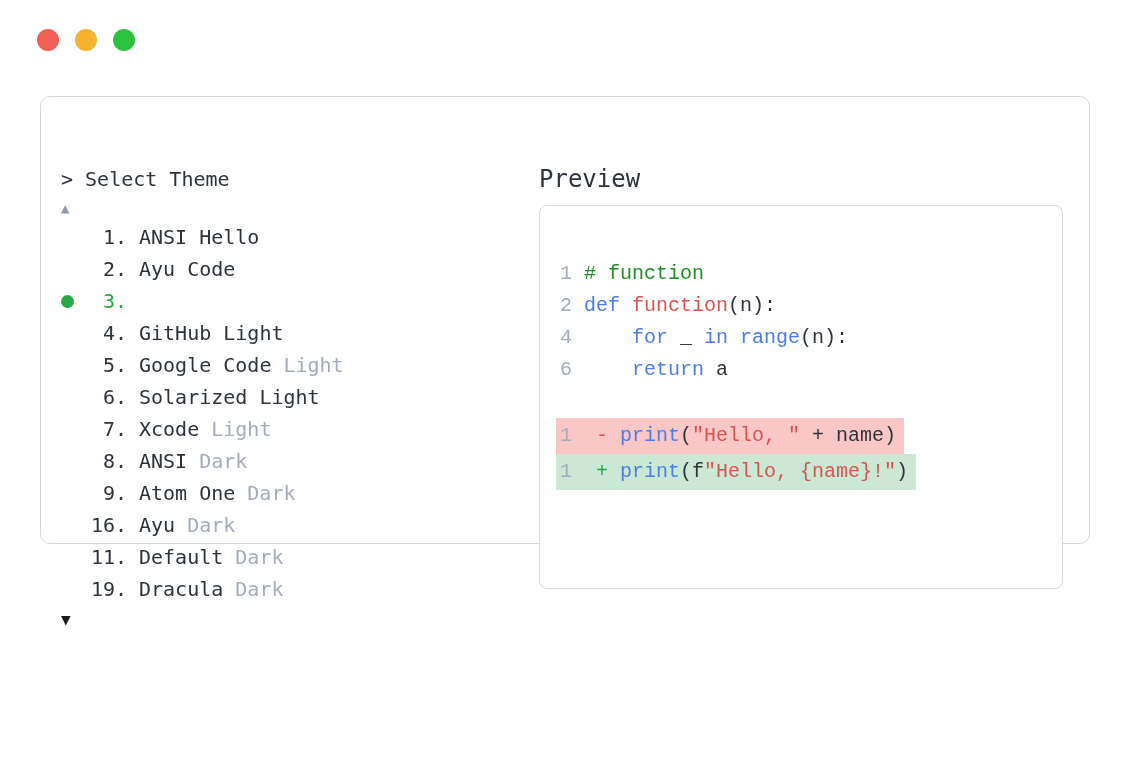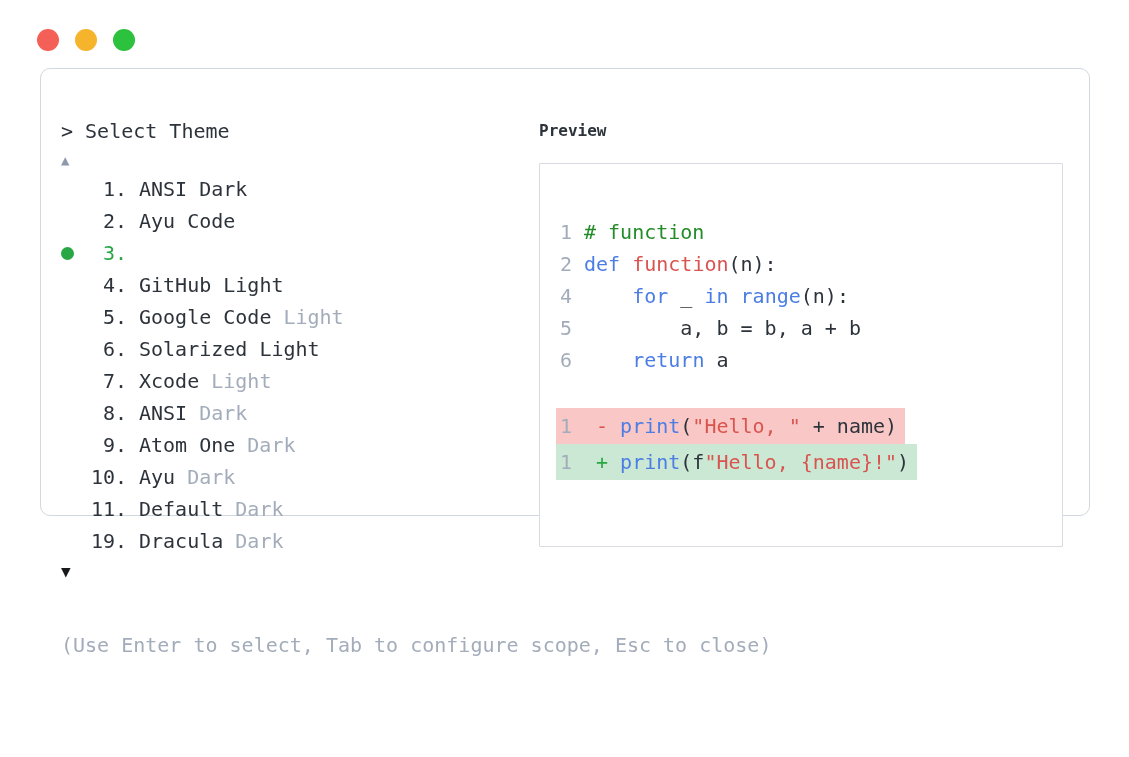--- a/index.html
+++ b/index.html
@@ -7,23 +7,23 @@
               font-family:"DejaVu Sans Mono", monospace; }
 
   
   .traffic { position:absolute; left:37px; top:29px; display:flex; gap:16px; }
   .tl { width:22px; height:22px; border-radius:50%; }
   .tl-close   { background:var(--tl_red,#f45f58); }
   .tl-min     { background:var(--tl_yellow,#f6b42c); }
   .tl-zoom    { background:var(--tl_green,#2cc23e); }
 
   
-  .panel { position:absolute; left:40px; top:68px; width:1050px; height:448px;
+  .panel { position:absolute; left:40px; top:96px; width:1050px; height:448px;
            background:#fff; border:1.5px solid var(--panel_border,#d3d8e0);
-           border-radius:10px; padding:46px 28px 0 20px; }
+           border-radius:10px; padding:66px 28px 0 20px; }
   .panel-body { display:flex; }
   .left-col  { flex:0 0 478px; }
   .right-col { flex:1; }
 
   .prompt { font-size:20px; line-height:32px; color:var(--text,#2d333b); }
   .arrow-up   { font-size:14px; line-height:26px; color:var(--arrow_up,#8e99ab); }
   .arrow-down { font-size:16px; line-height:30px; color:var(--arrow_down,#17191d); }
 
   .theme-list { list-style:none; }
   .theme-row { display:flex; align-items:center; height:32px; font-size:20px;
@@ -33,24 +33,24 @@
   .theme-row.selected .dot { background:var(--accent,#28a745); }
   .num { display:inline-block; width:36px; text-align:right; }
   .name { margin-left:12px; white-space:pre; }
   .variant { margin-left:12px; color:var(--muted,#a3acba); }
   .variant:empty { display:none; }
   .theme-row.selected .num, .theme-row.selected .name { color:var(--accent,#28a745); }
 
   .hint { margin-top:44px; font-size:20px; line-height:28px; color:var(--muted,#a3acba); }
 
   
-  .preview-title { font-size:16px; line-height:32px; color:var(--text,#2d333b);font-weight:bold; }
-  .preview-box { margin-top:16px; width:524px; height:384px;
-                 border:1.5px solid var(--preview_border,#d8dce2); border-radius:1px;
-                 padding:52px 0 0 20px; overflow:hidden; background:#fff; }
+  .preview-title { font-size:24px; line-height:32px; color:var(--text,#2d333b); }
+  .preview-box { margin-top:10px; width:524px; height:384px;
+                 border:1.5px solid var(--preview_border,#d8dce2); border-radius:8px;
+                 padding:52px 0 0 20px; overflow:hidden; background:#fff;font-family:Liberation Mono, monospace; }
   .code-line, .diff-line { white-space:pre; font-size:20px; line-height:32px;
                            color:var(--text,#2d333b); }
   .ln { display:inline-block; width:24px; color:var(--muted,#a3acba); }
   .ln-wide { width:36px; }
   .tok[data-c="kw"]      { color:var(--kw,#4b7de4); }
   .tok[data-c="fn"]      { color:var(--fn,#d9534f); }
   .tok[data-c="str"]     { color:var(--str,#d9534f); }
   .tok[data-c="comment"] { color:var(--comment,#238c28); }
   .tok[data-c="del"]     { color:var(--del,#d9534f); }
   .tok[data-c="add"]     { color:var(--add,#28a745); }
@@ -73,21 +73,21 @@
   <div class="panel-body">
 
     <div class="left-col">
       <div class="prompt">&gt; Select Theme</div>
       <div class="arrow-up">▲</div>
 
       <ul class="theme-list">
         <li class="theme-row">
             <span class="dot"></span>
             <span class="num">1.</span>
-            <span class="name">ANSI Dark</span>
+            <span class="name">ANSI Hello</span>
           </li>
         <li class="theme-row">
             <span class="dot"></span>
             <span class="num">2.</span>
             <span class="name">Ayu Code</span>
           </li>
         <li class="theme-row selected">
             <span class="dot"></span>
             <span class="num">3.</span>
           </li>
@@ -120,21 +120,21 @@
             <span class="variant">Dark</span>
           </li>
         <li class="theme-row">
             <span class="dot"></span>
             <span class="num">9.</span>
             <span class="name">Atom One</span>
             <span class="variant">Dark</span>
           </li>
         <li class="theme-row">
             <span class="dot"></span>
-            <span class="num">10.</span>
+            <span class="num">16.</span>
             <span class="name">Ayu</span>
             <span class="variant">Dark</span>
           </li>
         <li class="theme-row">
             <span class="dot"></span>
             <span class="num">11.</span>
             <span class="name">Default</span>
             <span class="variant">Dark</span>
           </li>
         <li class="theme-row">
@@ -147,26 +147,24 @@
 
       <div class="arrow-down">▼</div>
     </div>
 
     <div class="right-col">
       <div class="preview-title">Preview</div>
       <div class="preview-box">
         <div class="code-line"><span class="ln">1</span><span class="tok" data-c="comment"># function</span></div>
         <div class="code-line"><span class="ln">2</span><span class="tok" data-c="kw">def </span><span class="tok" data-c="fn">function</span><span class="tok" data-c="plain">(n):</span></div>
         <div class="code-line"><span class="ln">4</span><span class="tok" data-c="plain">    </span><span class="tok" data-c="kw">for</span><span class="tok" data-c="plain"> _ </span><span class="tok" data-c="kw">in</span><span class="tok" data-c="plain"> </span><span class="tok" data-c="kw">range</span><span class="tok" data-c="plain">(n):</span></div>
-        <div class="code-line"><span class="ln">5</span><span class="tok" data-c="plain">        a, b = b, a + b</span></div>
         <div class="code-line"><span class="ln">6</span><span class="tok" data-c="plain">    </span><span class="tok" data-c="kw">return</span><span class="tok" data-c="plain"> a</span></div>
 
         <div class="diff-section">
           <div class="diff-line"><span class="diff-bg" data-bg="removed"><span class="ln ln-wide">1</span><span class="tok" data-c="del">- </span><span class="tok" data-c="kw">print</span><span class="tok" data-c="plain">(</span><span class="tok" data-c="str">"Hello, "</span><span class="tok" data-c="plain"> + name)</span></span></div>
           <div class="diff-line"><span class="diff-bg" data-bg="added"><span class="ln ln-wide">1</span><span class="tok" data-c="add">+ </span><span class="tok" data-c="kw">print</span><span class="tok" data-c="plain">(f</span><span class="tok" data-c="str">"Hello, {name}!"</span><span class="tok" data-c="plain">)</span></span></div>
         </div>
       </div>
     </div>
 
   </div>
 
-  <div class="hint">(Use Enter to select, Tab to configure scope, Esc to close)</div>
 </div>
 
 </body></html>

